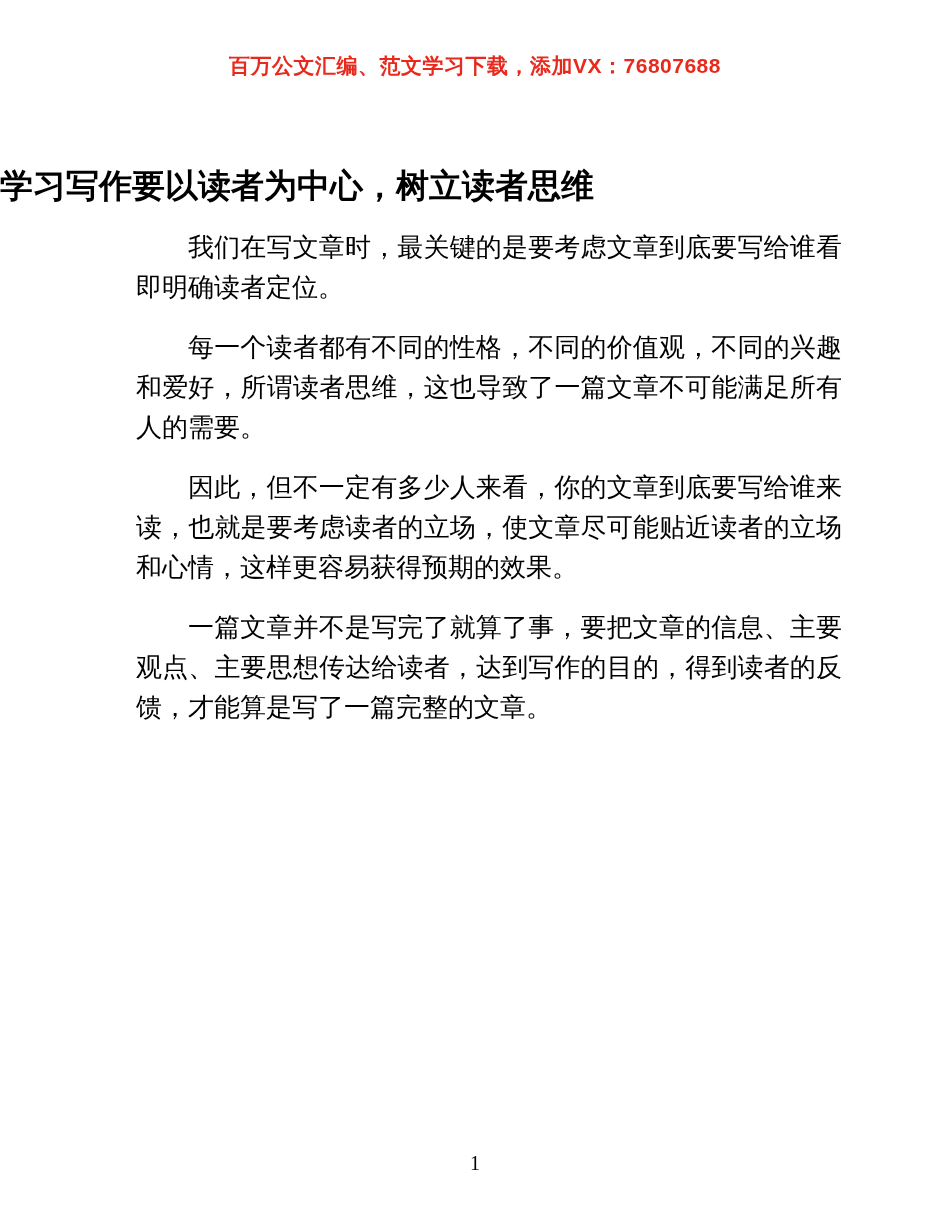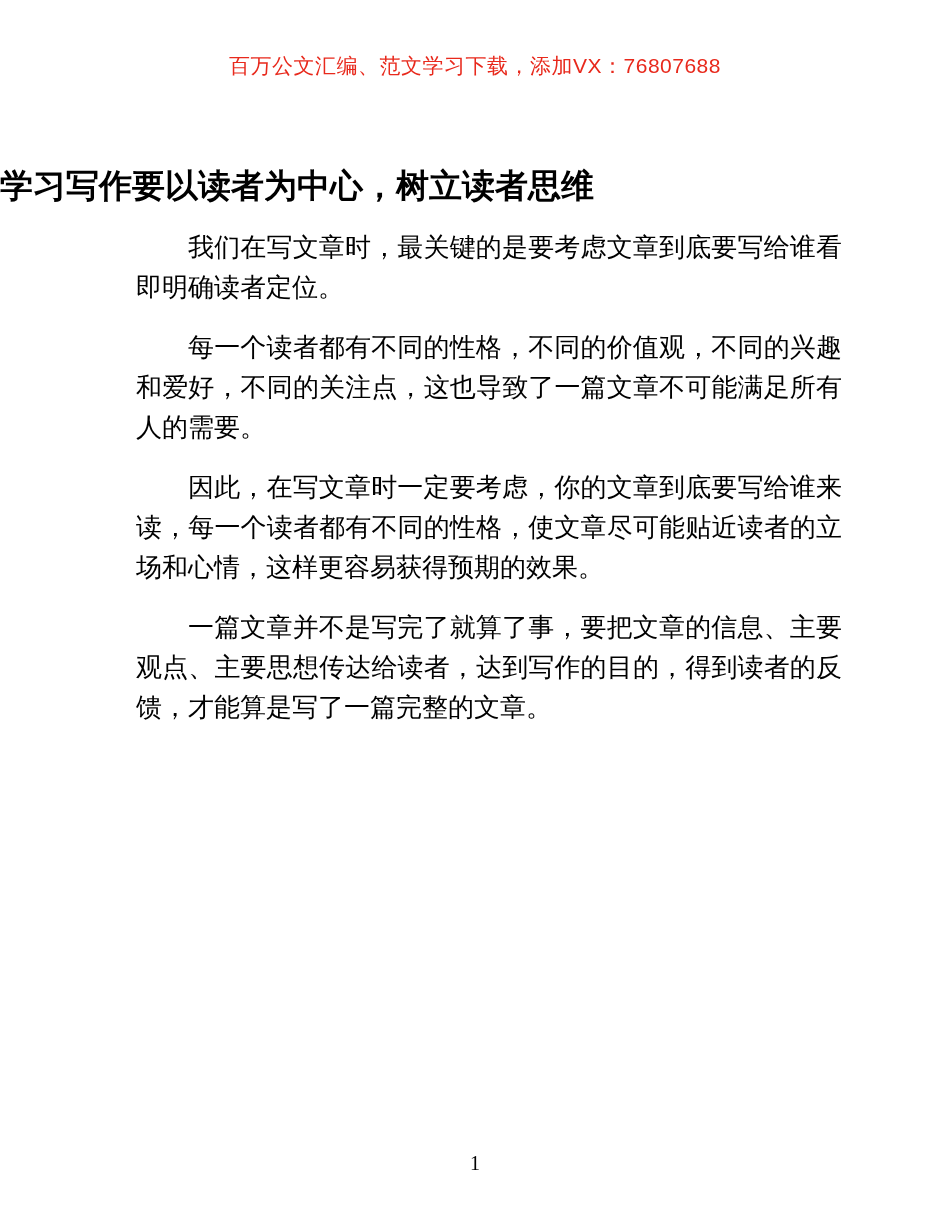--- a/index.html
+++ b/index.html
@@ -17,20 +17,21 @@
   }
   .promo-header {
     position: absolute;
     top: 53px;
     left: 0;
     width: 950px;
     text-align: center;
     font-size: 21px;
     line-height: 26px;
     letter-spacing: 0.5px;
+    font-weight: bold;
   }
   .doc-title {
     position: absolute;
     top: 165px;
     left: 0;
     width: 950px;
     text-align: left;
     font-size: 33px;
     font-weight: 700;
     line-height: 42px;
@@ -63,18 +64,18 @@
 </style>
 </head>
 <body style="background: rgb(255, 255, 255);">
 
 <div class="promo-header" style="color: rgb(232, 41, 28);">百万公文汇编、范文学习下载，添加VX：76807688</div>
 
 <h1 class="doc-title">学习写作要以读者为中心，树立读者思维</h1>
 
 <div class="doc-content">
   <p>我们在写文章时，最关键的是要考虑文章到底要写给谁看即明确读者定位。</p>
-  <p>每一个读者都有不同的性格，不同的价值观，不同的兴趣和爱好，不同的关注点，这也导致了一篇文章不可能满足所有人的需要。</p>
-  <p>因此，在写文章时一定要考虑，你的文章到底要写给谁来读，每一个读者都有不同的性格，使文章尽可能贴近读者的立场和心情，这样更容易获得预期的效果。</p>
+  <p>每一个读者都有不同的性格，不同的价值观，不同的兴趣和爱好，所谓读者思维，这也导致了一篇文章不可能满足所有人的需要。</p>
+  <p>因此，但不一定有多少人来看，你的文章到底要写给谁来读，也就是要考虑读者的立场，使文章尽可能贴近读者的立场和心情，这样更容易获得预期的效果。</p>
   <p>一篇文章并不是写完了就算了事，要把文章的信息、主要观点、主要思想传达给读者，达到写作的目的，得到读者的反馈，才能算是写了一篇完整的文章。</p>
 </div>
 
 <div class="page-footer">1</div>
 
 </body></html>

